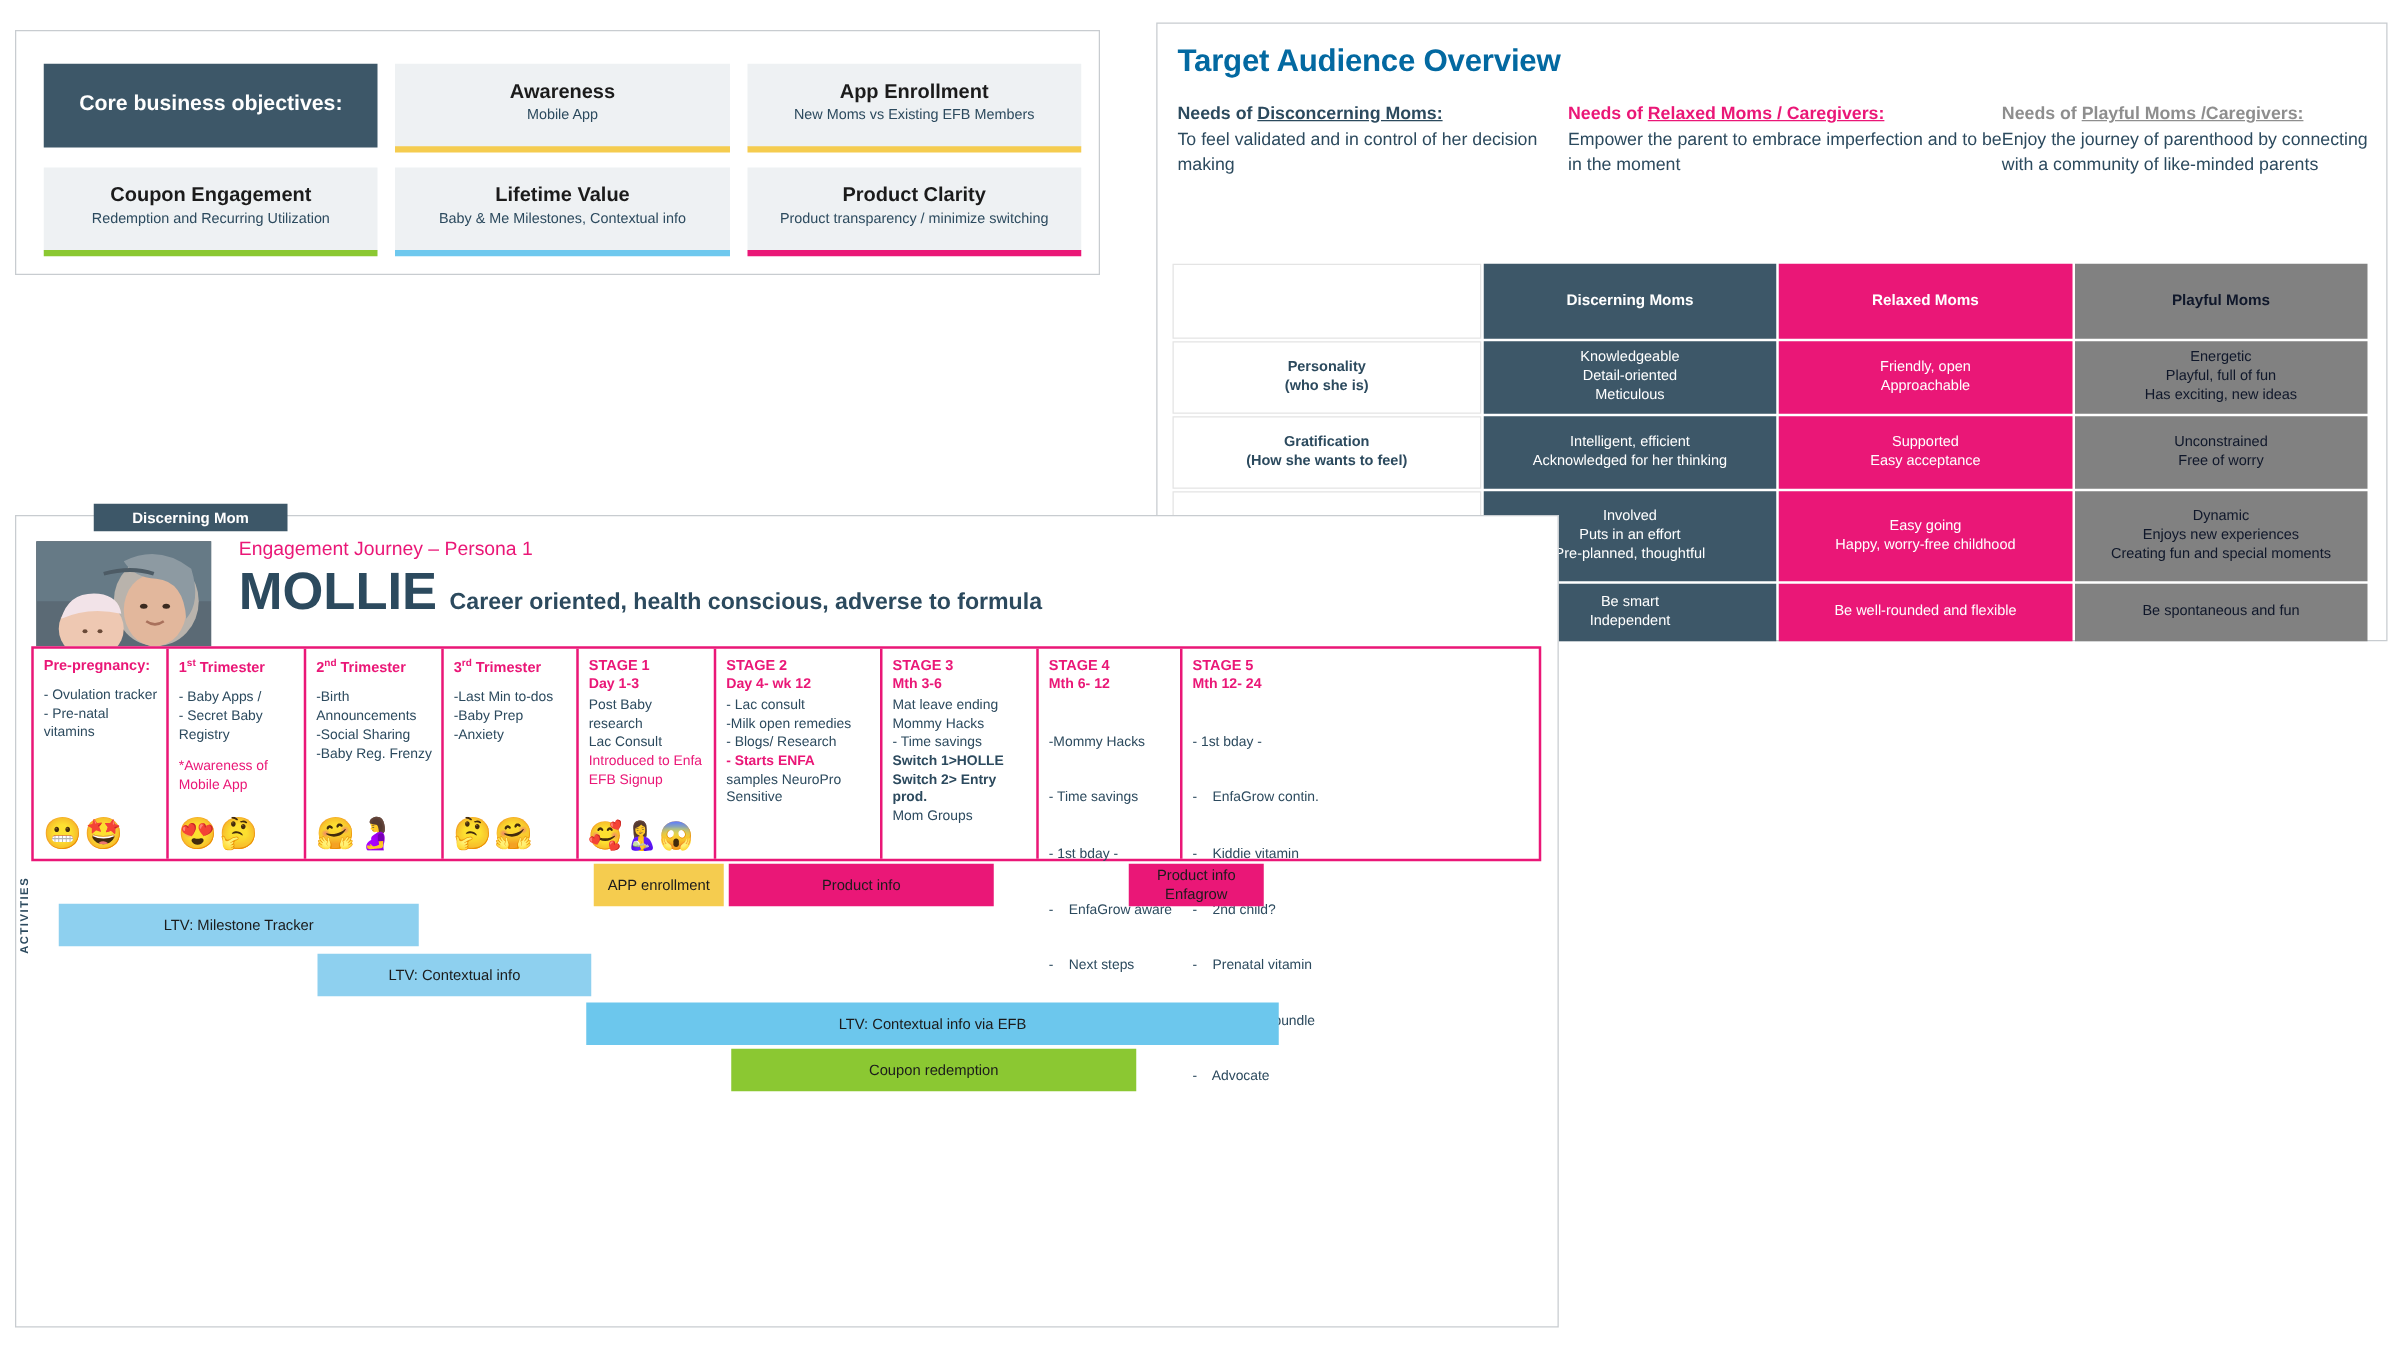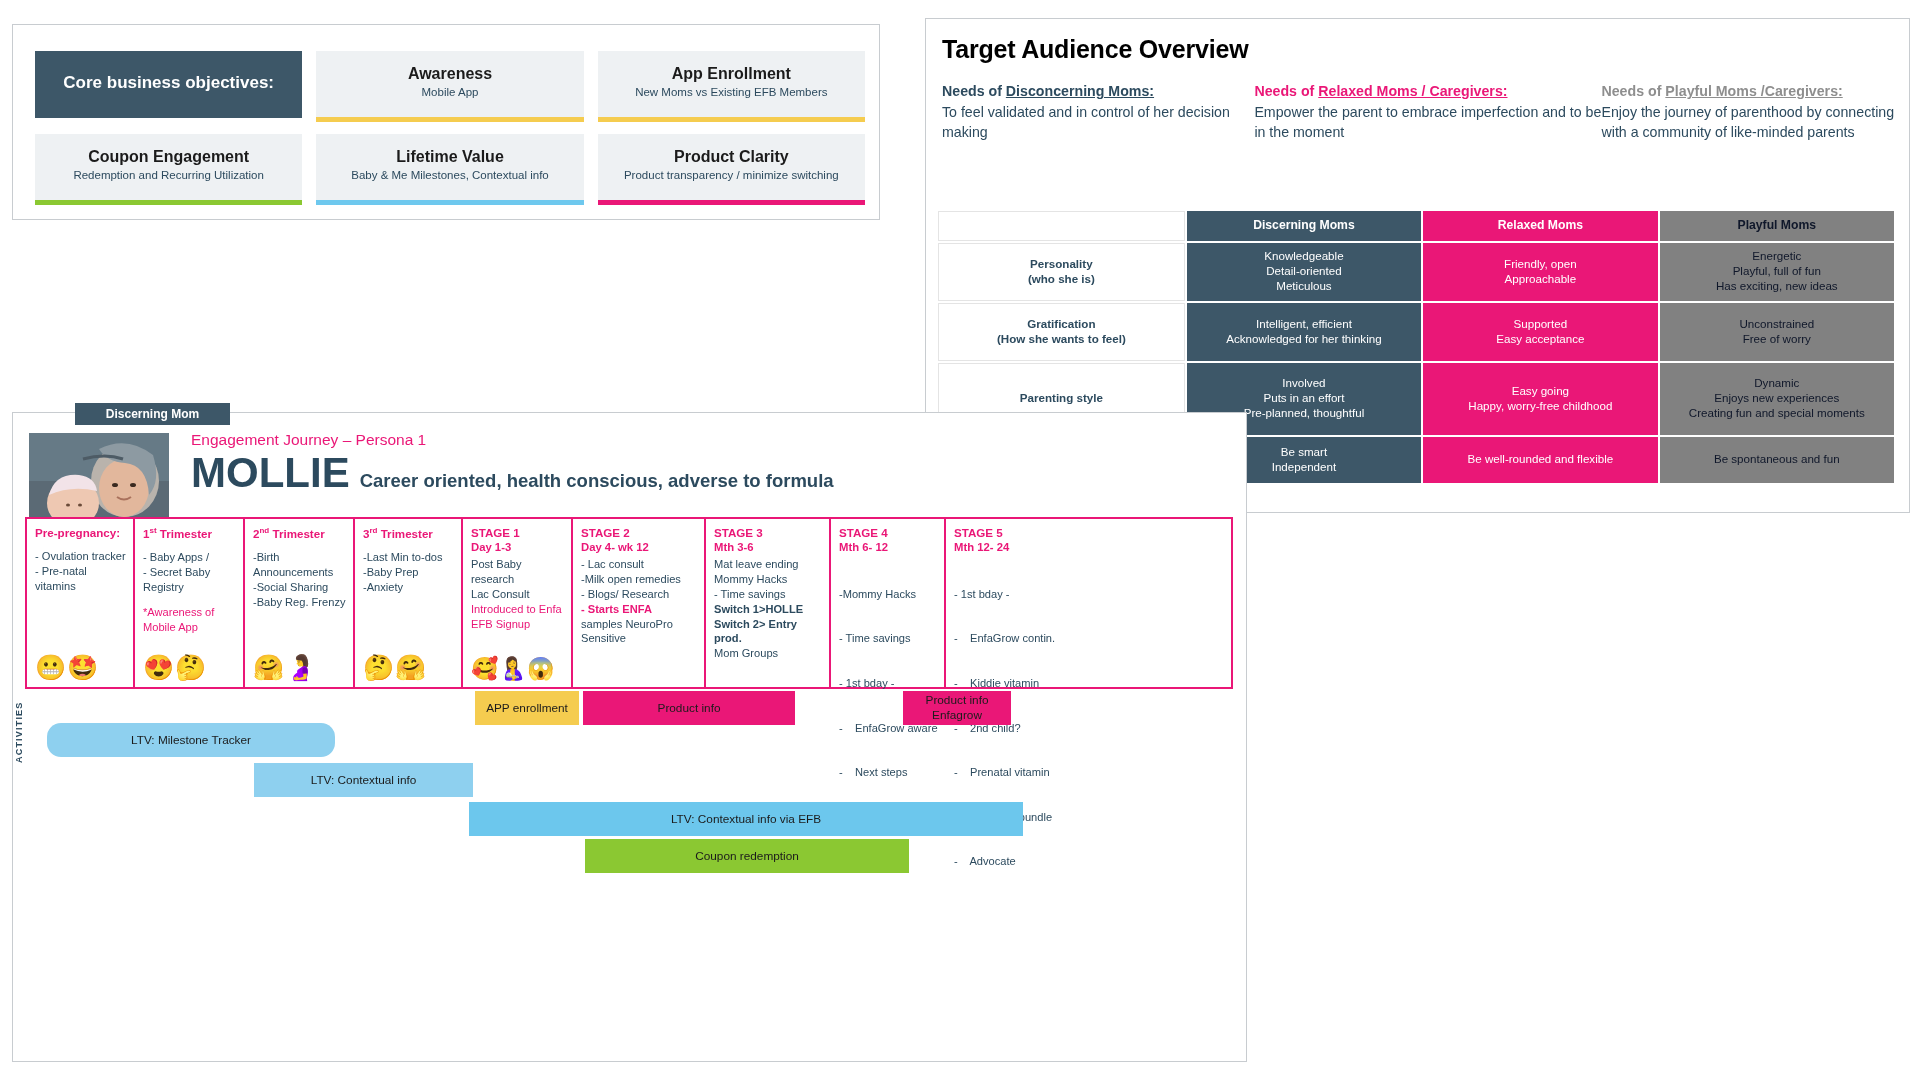--- a/index.html
+++ b/index.html
@@ -50,21 +50,21 @@
   
   #audience-panel {
     position: absolute;
     left: 925px; top: 18px;
     width: 985px; height: 495px;
     border: 1px solid #c8ccd0;
     background: #ffffff;
   }
   #audience-title {
     position: absolute; left: 16px; top: 16px;
-    font-size: 25px; font-weight: bold; color: #000000;
+    font-size: 25px; font-weight: bold; color: #0369a1;
     letter-spacing: -0.2px;
   }
   .needs-row {
     position: absolute; left: 16px; top: 62px; right: 10px;
     display: flex;
   }
   .need-col { font-size: 14.2px; line-height: 1.45; }
   .need-col:nth-child(1) { width: 315px; }
   .need-col:nth-child(2) { width: 350px; }
   .need-col:nth-child(3) { width: 300px; }
@@ -88,21 +88,21 @@
     line-height: 1.28;
   }
   #persona-table .rowlabel {
     background: #ffffff; color: #2c4a5e; font-weight: bold;
     width: 200px; border: 1px solid #e4e4e4;
   }
   #persona-table .hdr-blank { background:#ffffff; border: 1px solid #e4e4e4;}
   #persona-table .c-blue  { background: #3d5768; color: #ffffff; }
   #persona-table .c-pink  { background: #ea1777; color: #ffffff; }
   #persona-table .c-gray  { background: #818181; color: #0f172a; }
-  #persona-table thead td { font-weight: bold; font-size: 12.2px; padding: 7px 5px;}
+  #persona-table thead td { font-weight: bold; font-size: 12.2px; padding: 22px 5px;}
   #persona-table .col-w { width: 190px; }
 
   
   #journey-panel {
     position: absolute;
     left: 12px; top: 412px;
     width: 1235px; height: 650px;
     border: 1px solid #c8ccd0;
     background: #ffffff;
   }
@@ -476,21 +476,21 @@
 
   <div class="bar" style="left:570px; top:278px; width:212px; height:34px; background:#ea1777;">
     <span>Product info</span>
   </div>
 
   <div class="bar" style="left:890px; top:278px; width:108px; height:34px; background:#ea1777; flex-direction:column;">
     <span>Product info</span>
     <span>Enfagrow</span>
   </div>
 
-  <div class="bar" style="left:34px; top:310px; width:288px; height:34px; background:#8ed0ef;border-radius:14px;">
+  <div class="bar" style="left:34px; top:310px; width:288px; height:34px; background:#8ed0ef;">
     <span>LTV: Milestone Tracker</span>
   </div>
 
   <div class="bar" style="left:241px; top:350px; width:219px; height:34px; background:#8ed0ef;">
     <span>LTV: Contextual info</span>
   </div>
 
   <div class="bar" style="left:572px; top:426px; width:324px; height:34px; background:#8bc832;">
     <span>Coupon redemption</span>
   </div>

